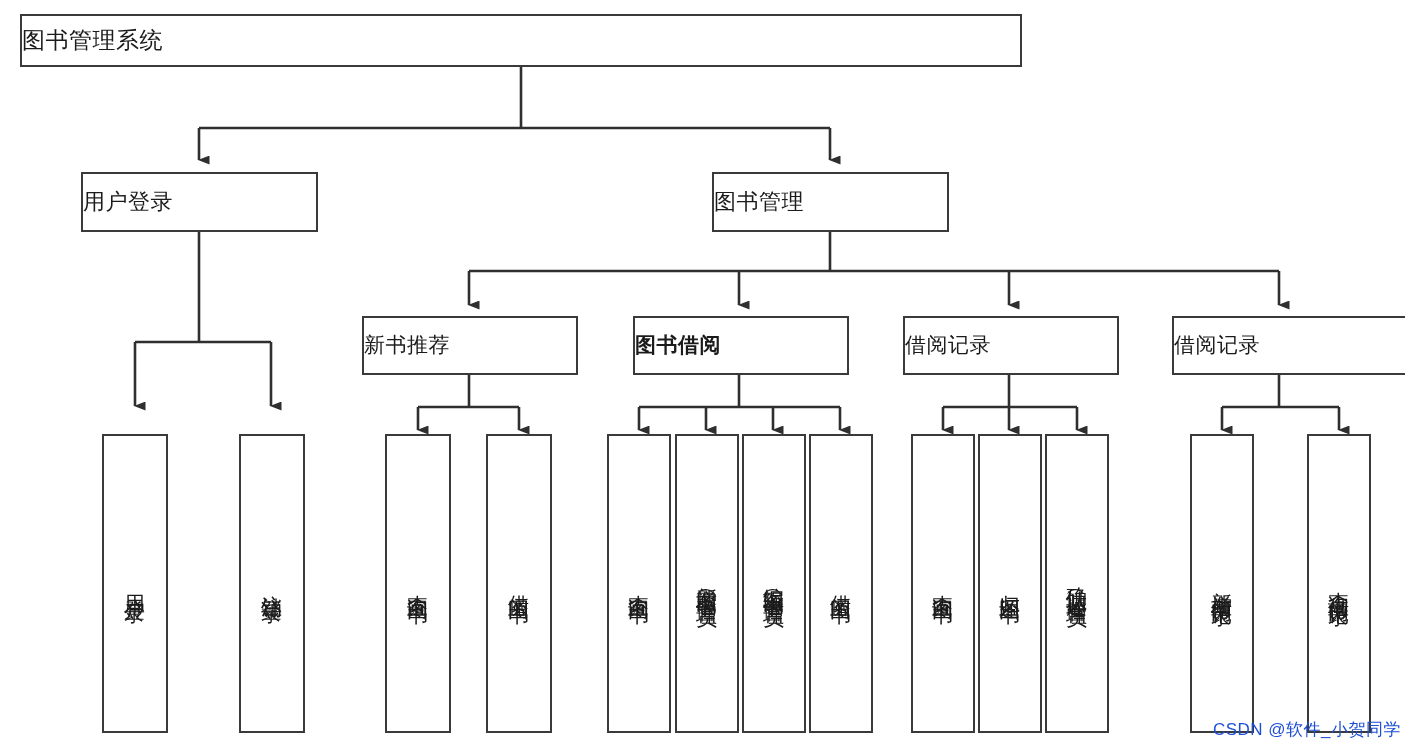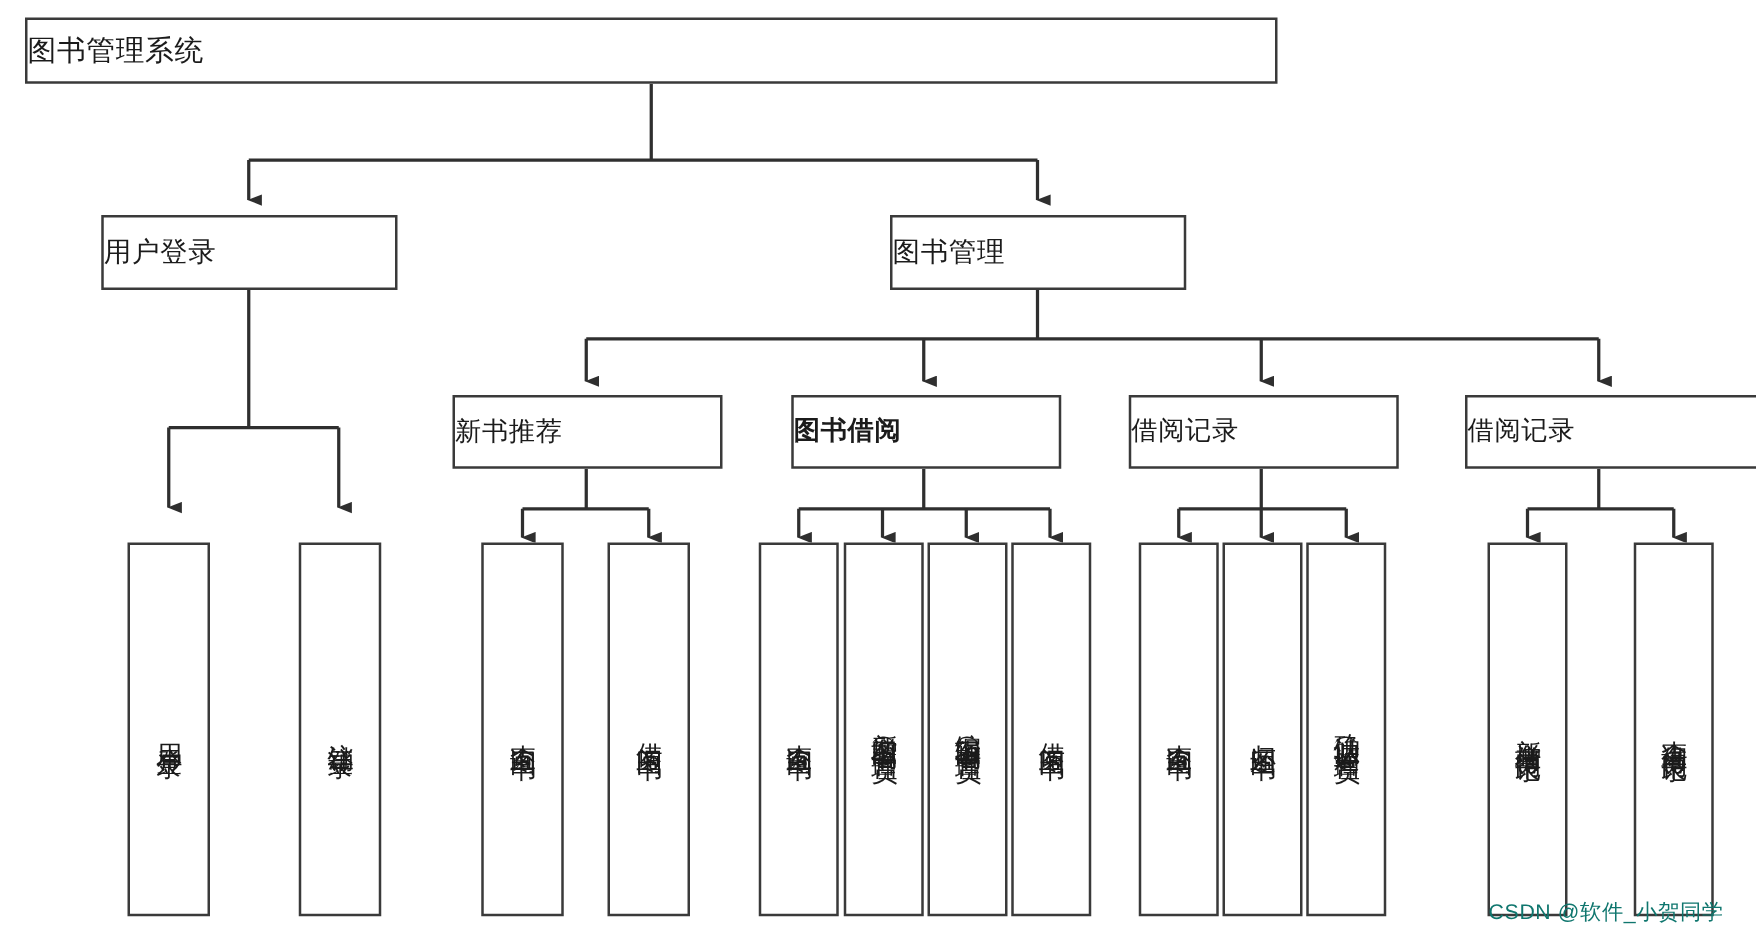--- a/index.html
+++ b/index.html
@@ -53,24 +53,24 @@
   }
   .node.leaf .lbl {
     writing-mode: vertical-rl;
     text-orientation: upright;
     letter-spacing: 3px;
     line-height: 1.0;
     white-space: nowrap;
   }
   .watermark {
     position: absolute;
-    right: 26px;
+    right: 4px;
     bottom: 6px;
     font-size: 17px;
-    color: #0f766e;
+    color: #1d4ed8;
     letter-spacing: 0.5px;
     white-space: nowrap;
   }
 </style>
 </head>
 <body>
 
 <div id="canvas">
 
   <svg class="edges" viewBox="0 0 1405 747">

